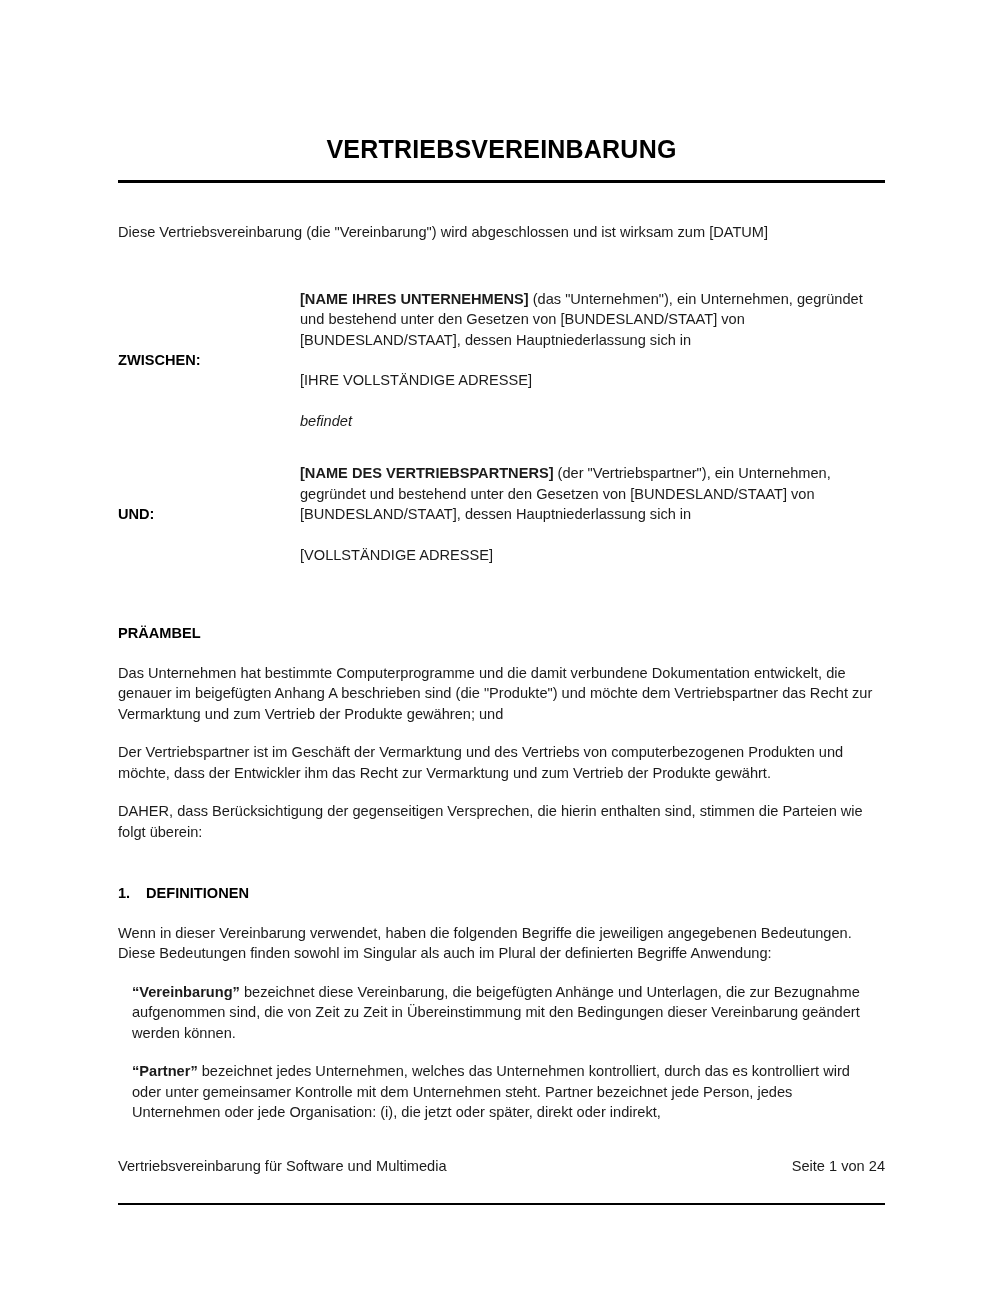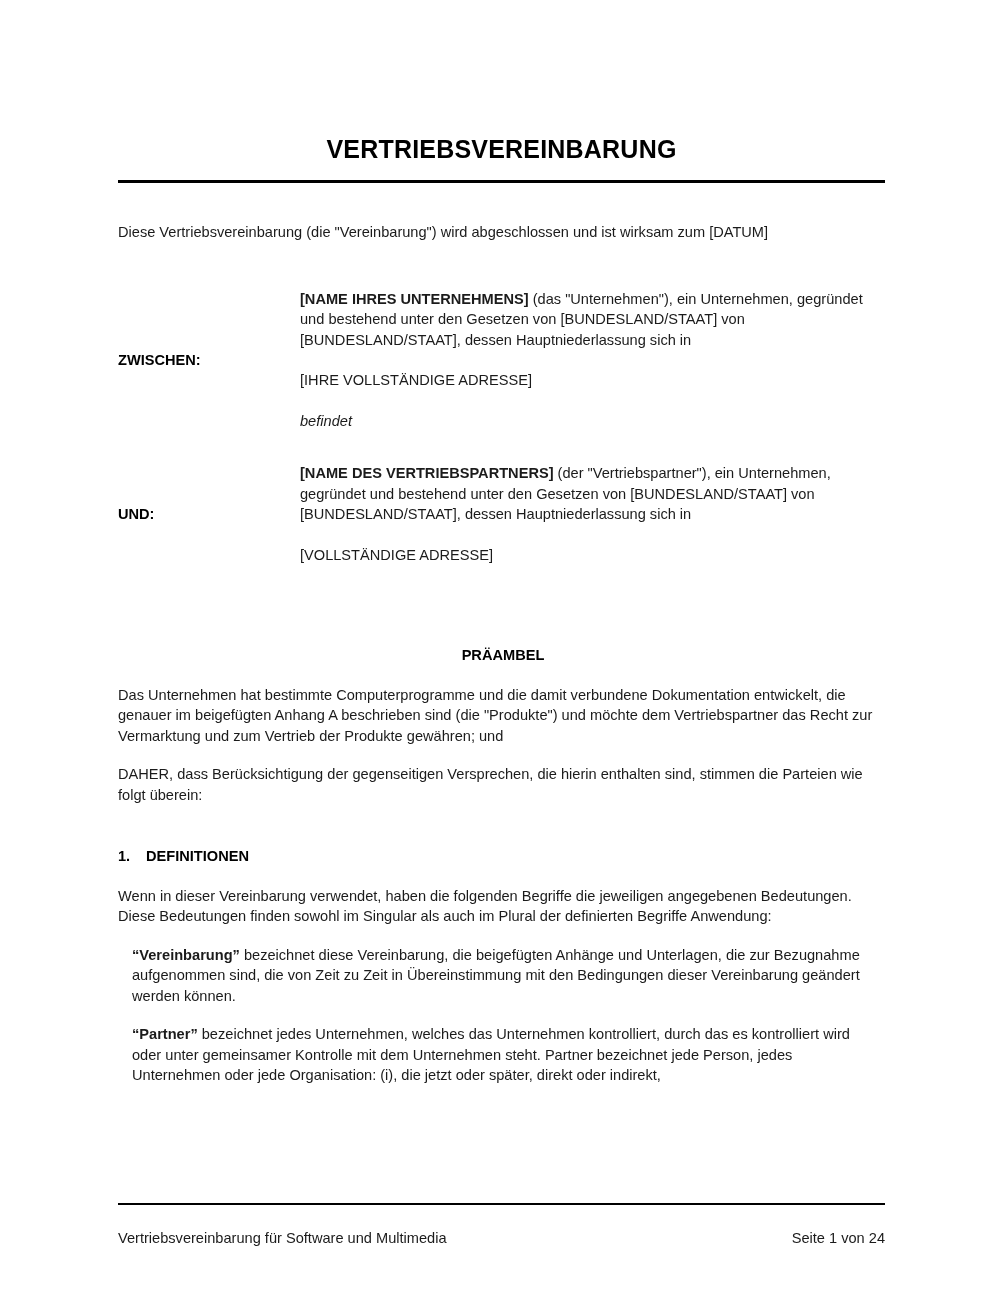--- a/index.html
+++ b/index.html
@@ -94,23 +94,22 @@
   .gap-parties { height: 24px; }
 
   
   .section-heading {
     font-size: 14.6px;
     font-weight: bold;
     color: #000;
     line-height: 20.5px;
   }
   .preamble-head {
-    margin-top: 80px;
+    margin-top: 58px;
     margin-bottom: 19px;
-    text-align: center;
   }
   .numbered-heading {
     display: flex;
     margin-top: 41px;
     margin-bottom: 19px;
   }
   .numbered-heading .num {
     width: 28px;
     flex: 0 0 28px;
   }
@@ -130,21 +129,21 @@
     position: absolute;
     left: 118px;
     top: 1203px;
     width: 767px;
     height: 2px;
     background: #000000;
   }
   .footer {
     position: absolute;
     left: 118px;
-    top: 1228px;
+    top: 1156px;
     width: 767px;
     display: flex;
     justify-content: space-between;
     align-items: baseline;
     font-size: 14.6px;
     line-height: 20.5px;
     color: #1b1b1b;
   }
 </style>
 </head>
@@ -173,20 +172,21 @@
     <div class="party-row">
       <div class="party-label">UND:</div>
       <div class="party-body narrow">
         <p class="lead"><span class="strong">[NAME DES VERTRIEBSPARTNERS]</span><span> (der "Vertriebspartner"), ein Unternehmen, gegründet und bestehend unter den Gesetzen von [BUNDESLAND/STAAT] von [BUNDESLAND/STAAT], dessen Hauptniederlassung sich in</span></p>
         <p class="sub">[VOLLSTÄNDIGE ADRESSE]</p>
       </div>
     </div>
 
     <div class="section-heading preamble-head">PRÄAMBEL</div>
     <p class="para-block">Das Unternehmen hat bestimmte Computerprogramme und die damit verbundene Dokumentation entwickelt, die genauer im beigefügten Anhang A beschrieben sind (die "Produkte") und möchte dem Vertriebspartner das Recht zur Vermarktung und zum Vertrieb der Produkte gewähren; und</p>
+    <p class="para-block">Der Vertriebspartner ist im Geschäft der Vermarktung und des Vertriebs von computerbezogenen Produkten und möchte, dass der Entwickler ihm das Recht zur Vermarktung und zum Vertrieb der Produkte gewährt.</p>
     <p class="para-block last">DAHER, dass Berücksichtigung der gegenseitigen Versprechen, die hierin enthalten sind, stimmen die Parteien wie folgt überein:</p>
 
     <div class="numbered-heading">
       <span class="section-heading num">1.</span>
       <span class="section-heading">DEFINITIONEN</span>
     </div>
 
     <p class="para-block">Wenn in dieser Vereinbarung verwendet, haben die folgenden Begriffe die jeweiligen angegebenen Bedeutungen. Diese Bedeutungen finden sowohl im Singular als auch im Plural der definierten Begriffe Anwendung:</p>
 
     <p class="definition"><span class="strong">“Vereinbarung”</span><span> bezeichnet diese Vereinbarung, die beigefügten Anhänge und Unterlagen, die zur Bezugnahme aufgenommen sind, die von Zeit zu Zeit in Übereinstimmung mit den Bedingungen dieser Vereinbarung geändert werden können.</span></p>

